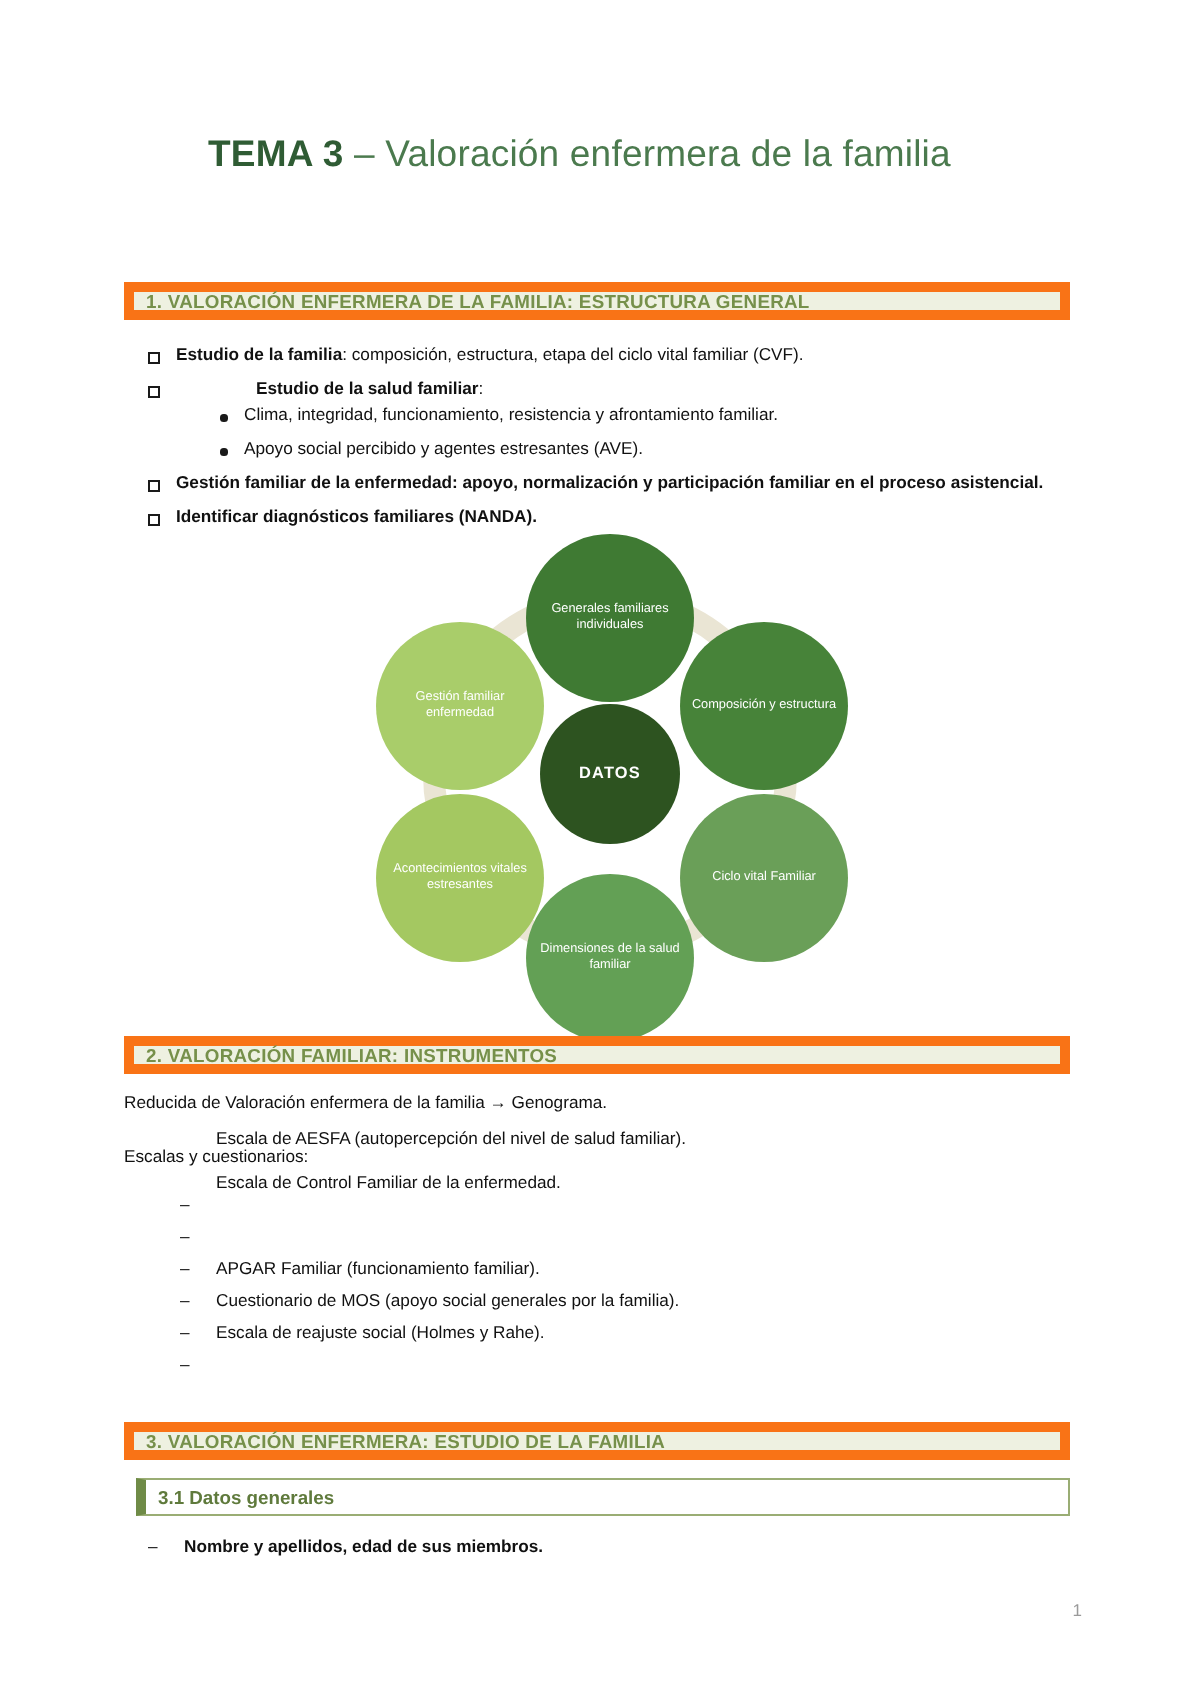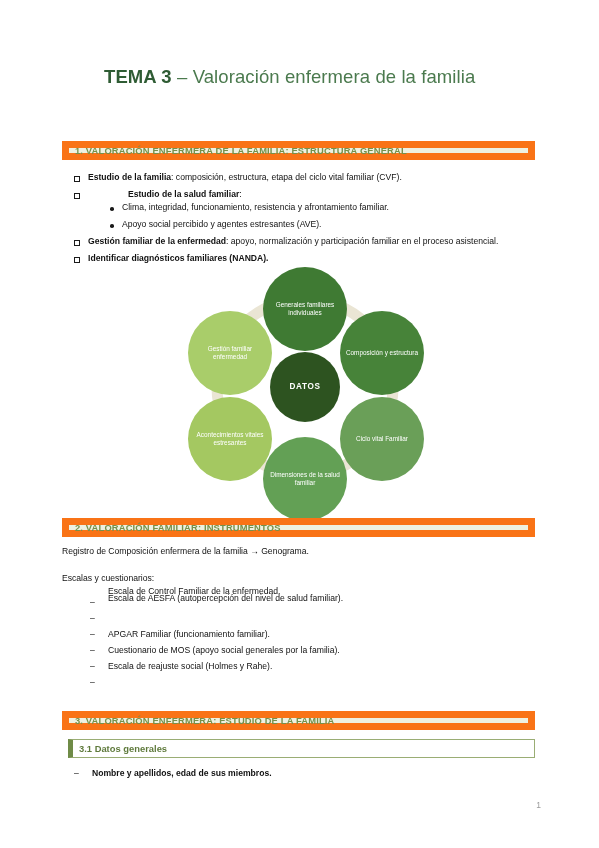--- a/index.html
+++ b/index.html
@@ -42,21 +42,21 @@
   }
 
   
   .section-bar {
     position: absolute;
     left: 62px;
     width: 473px;
     height: 19px;
     box-sizing: border-box;
     background: #eef1e1;
-    border: 7px solid #f97316;
+    border: 5px solid #f97316;
     display: flex;
     align-items: center;
   }
   .section-bar .label {
     font-size: 9.4px;
     font-weight: bold;
     color: #76904a;
     letter-spacing: 0.15px;
     padding-left: 6px;
     white-space: nowrap;
@@ -173,21 +173,21 @@
   <div class="sq-bullet" style="left:74px; top:193px;"></div>
   <div class="txt" style="left:88px; top:189px;margin-left:40px;"><b>Estudio de la salud familiar</b><span>:</span></div>
 
   <div class="dot-bullet" style="left:110px; top:207px;"></div>
   <div class="txt" style="left:122px; top:202px;">Clima, integridad, funcionamiento, resistencia y afrontamiento familiar.</div>
 
   <div class="dot-bullet" style="left:110px; top:224px;"></div>
   <div class="txt" style="left:122px; top:219px;">Apoyo social percibido y agentes estresantes (AVE).</div>
 
   <div class="sq-bullet" style="left:74px; top:240px;"></div>
-  <div class="txt" style="left:88px; top:236px;"><b>Gestión familiar de la enfermedad</b><span>: apoyo, normalización y participación familiar en el proceso asistencial.</span></div>
+  <div class="txt" style="left:88px; top:236px;font-weight:bold;"><b>Gestión familiar de la enfermedad</b><span>: apoyo, normalización y participación familiar en el proceso asistencial.</span></div>
 
   <div class="sq-bullet" style="left:74px; top:257px;"></div>
   <div class="txt b" style="left:88px; top:253px;">Identificar diagnósticos familiares (NANDA).</div>
 
   <div class="diagram">
     <svg class="arc-layer" viewBox="0 0 240 245">
       <circle cx="120" cy="122" r="88" fill="none" stroke="#eae5d4" stroke-width="11"></circle>
     </svg>
 
     <div class="node" style="left:78px; top:2px; width:84px; height:84px; background:#3f7a33;">
@@ -216,25 +216,25 @@
 
     <div class="node center" style="left:85px; top:87px; width:70px; height:70px; background:#2d5320;">
       <span>DATOS</span>
     </div>
   </div>
 
   <div class="section-bar" style="top:518px;">
     <span class="label">2. VALORACIÓN FAMILIAR: INSTRUMENTOS</span>
   </div>
 
-  <div class="txt" style="left:62px; top:546px;">Registro de Composición enfermera de la familia → Genograma.</div>
+  <div class="txt" style="left:62px; top:546px;">Reducida de Valoración enfermera de la familia → Genograma.</div>
   <div class="txt" style="left:62px; top:573px;">Escalas y cuestionarios:</div>
 
   <div class="dash-bullet" style="left:90px; top:598px;">–</div>
-  <div class="txt" style="left:108px; top:593px;">Escala de AESFA (autopercepción del nivel de salud familiar).</div>
+  <div class="txt" style="left:108px; top:564px;">Escala de AESFA (autopercepción del nivel de salud familiar).</div>
 
   <div class="dash-bullet" style="left:90px; top:614px;">–</div>
   <div class="txt" style="left:108px; top:586px;">Escala de Control Familiar de la enfermedad.</div>
 
   <div class="dash-bullet" style="left:90px; top:630px;">–</div>
   <div class="txt" style="left:108px; top:629px;">APGAR Familiar (funcionamiento familiar).</div>
 
   <div class="dash-bullet" style="left:90px; top:646px;">–</div>
   <div class="txt" style="left:108px; top:645px;">Cuestionario de MOS (apoyo social generales por la familia).</div>
 

